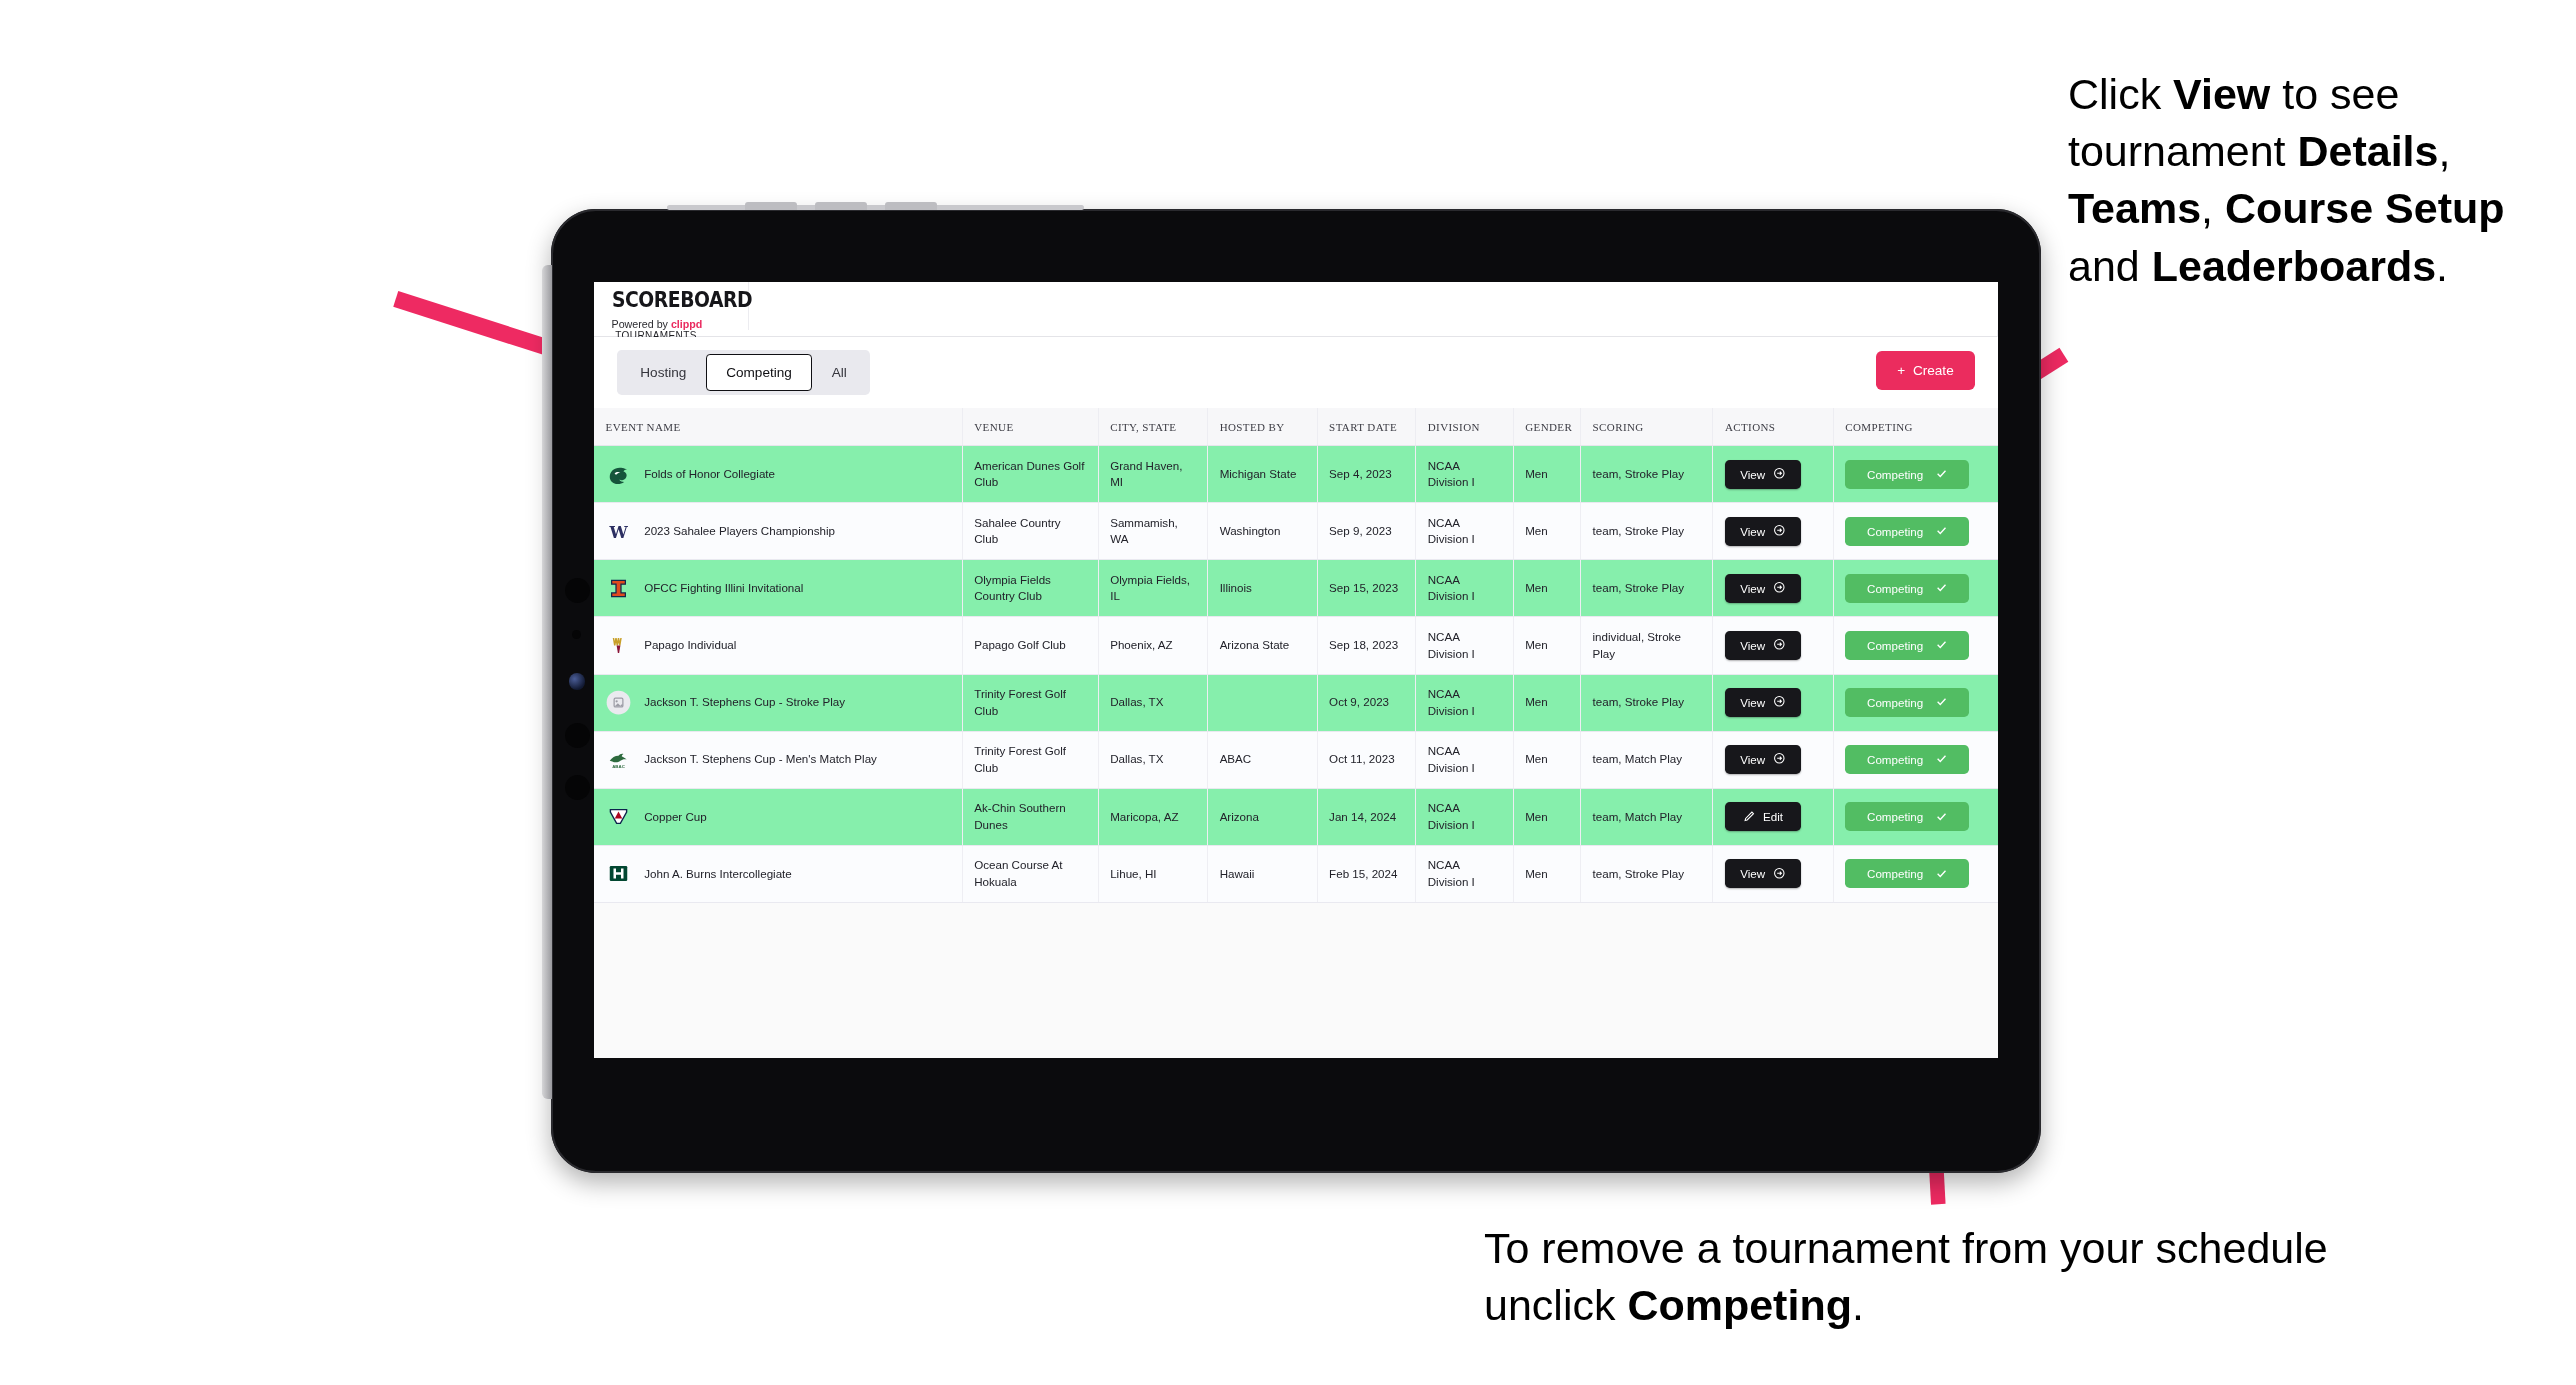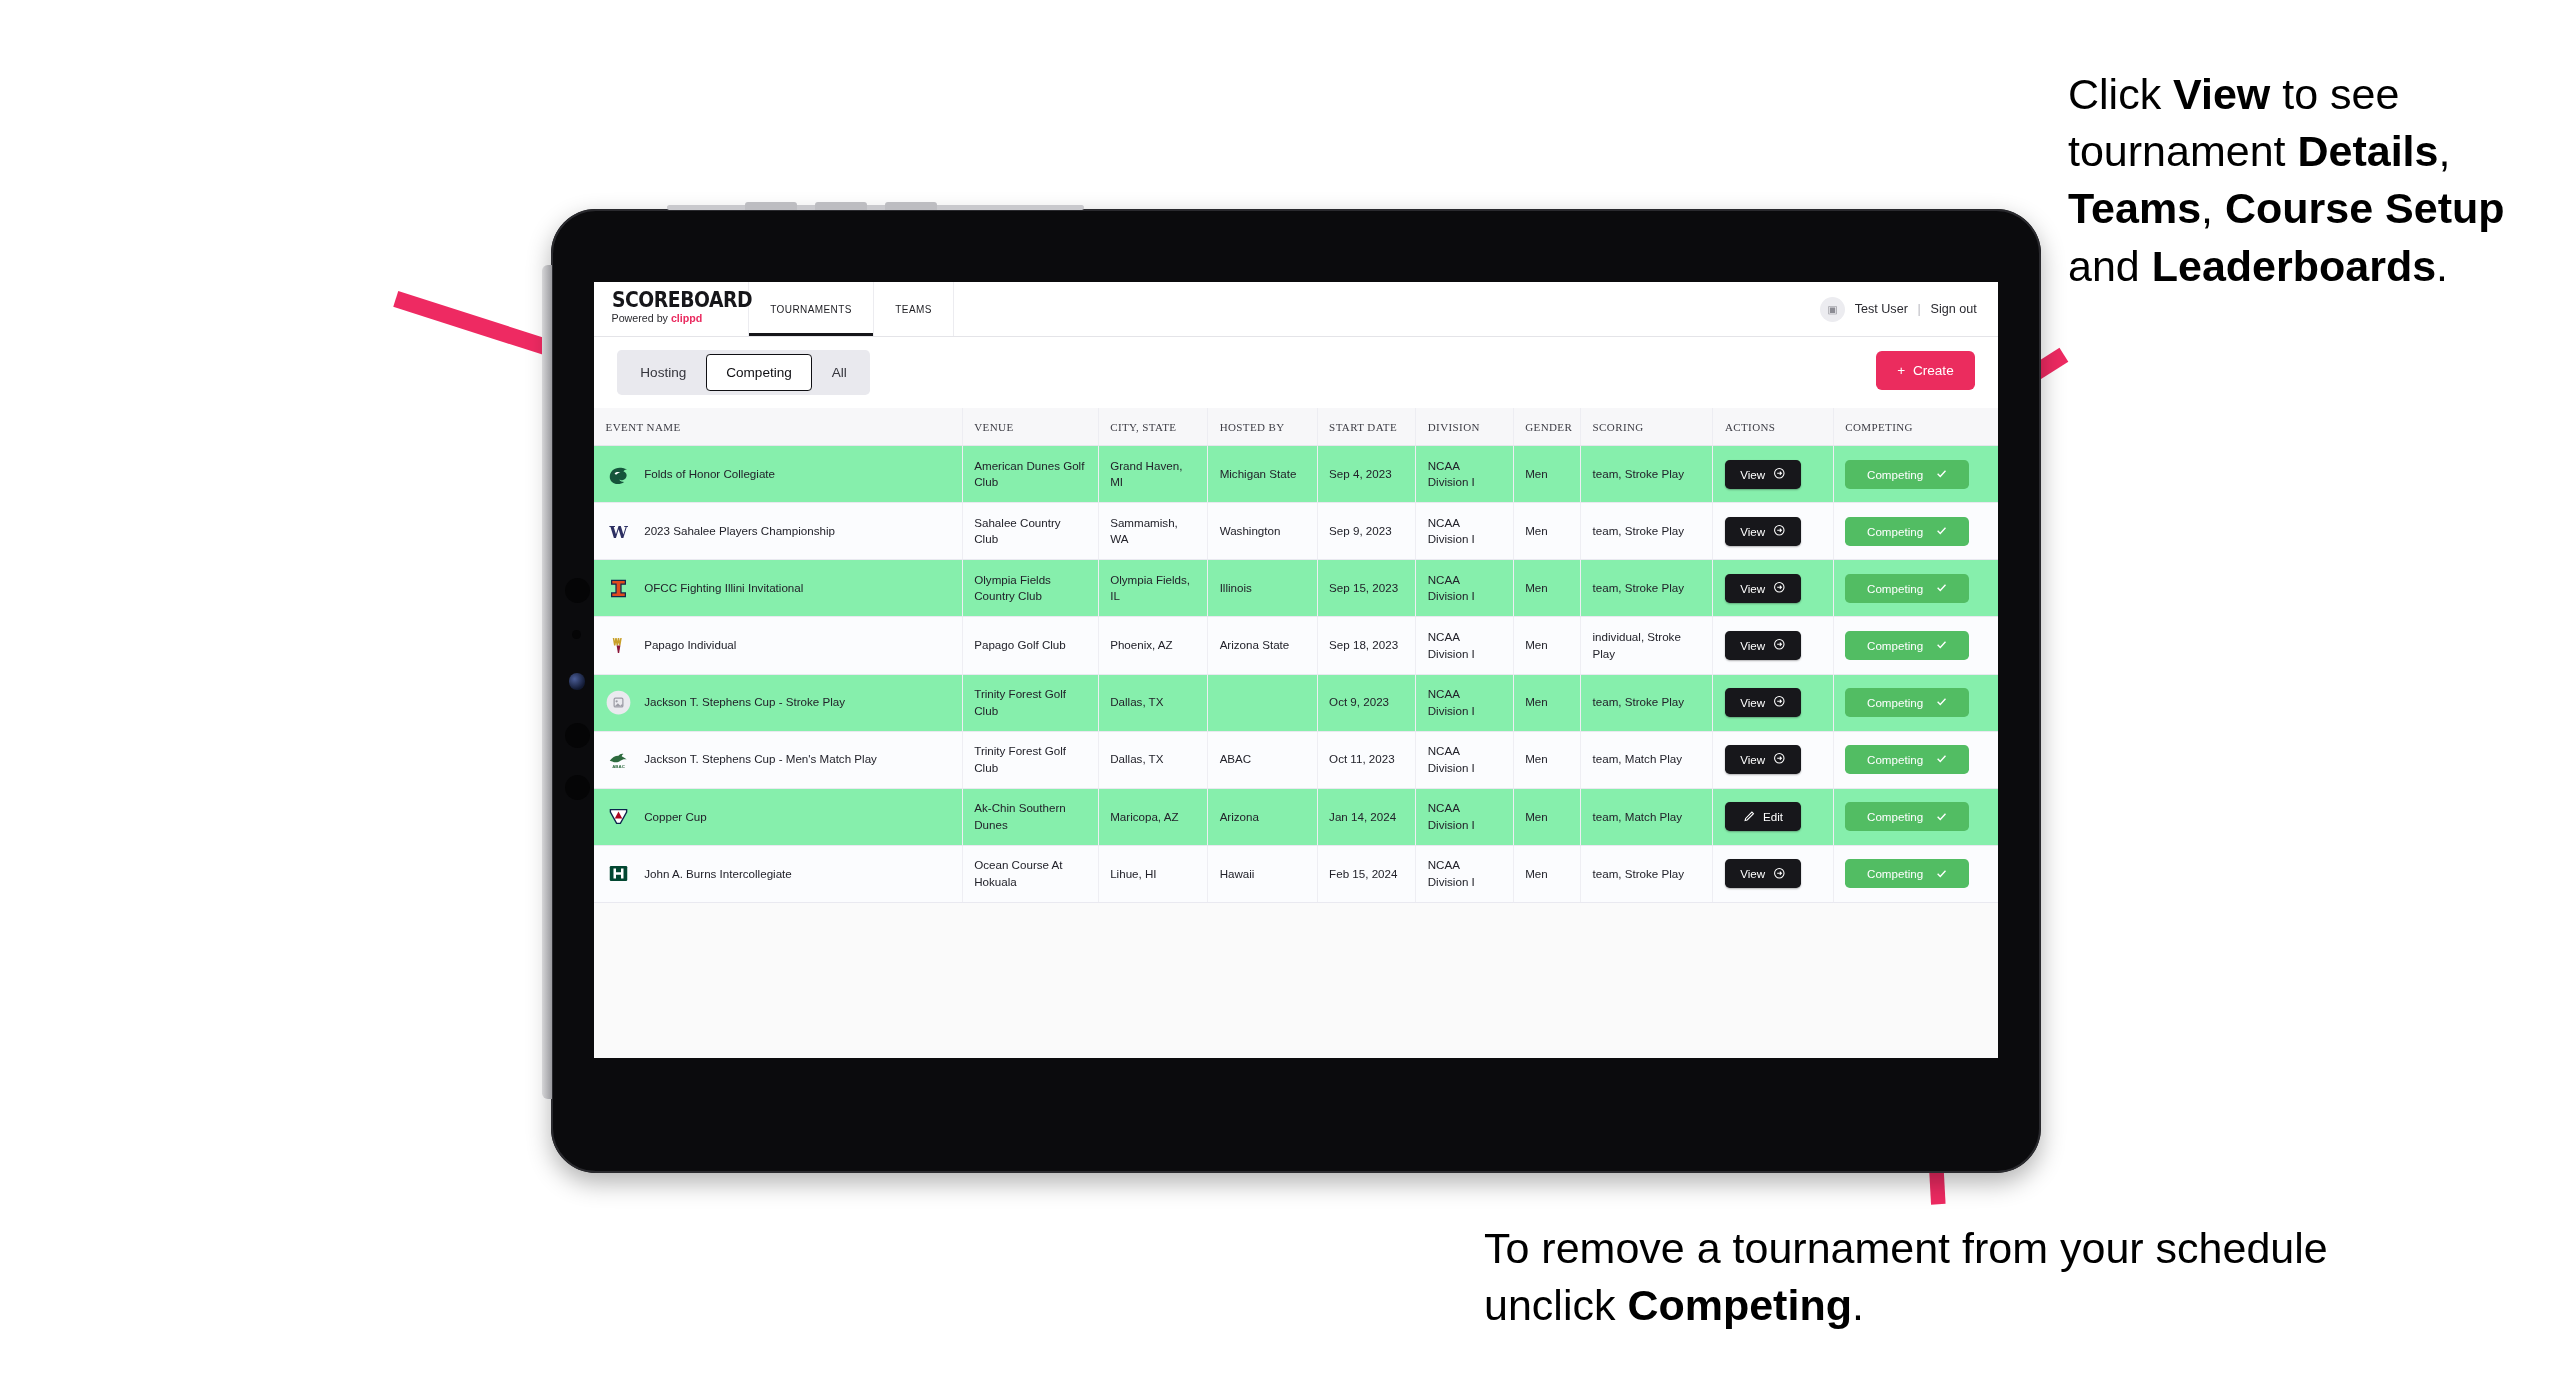--- a/index.html
+++ b/index.html
@@ -56,30 +56,30 @@
   #screen {
     position: absolute; left: 43px; top: 73px;
     width: 1404px; height: 776px;
     background: #fafafa;
     overflow: hidden;
   }
 
   
   #appbar {
     height: 55px; background: #ffffff; display: flex; align-items: stretch;
-    border-bottom: 1px solid #e4e4e8; position: relative;
+    border-bottom: 1px solid #e4e4e8; position: relative; flex-direction: column;
   }
   #brand { width: 155px; padding: 7.8px 0 0 17.5px; border-right: 1px solid #ececf0; }
   #brand-title {
     font-family: "DejaVu Sans", sans-serif;
     font-weight: 700; font-size: 20.4px; letter-spacing: -0.5px;
     color: #16161a; line-height: 1;
     transform: scaleX(.92); transform-origin: left center;
   }
-  #brand-sub { font-size: 10.7px; color: #2b2b30; margin-top: 2px; }
+  #brand-sub { font-size: 10.7px; color: #2b2b30; margin-top: 8px; }
   #brand-sub .mark { color: #ea2a5f; font-weight: 700; }
 
   .navtab {
     display: flex; align-items: center; padding: 0 21.3px;
     font-size: 10px; color: #1d1d22; letter-spacing: 0.4px;
     border-right: 1px solid #ececf0; cursor: pointer; position: relative;
   }
   .navtab.active::after {
     content:""; position: absolute; left: 0; right: 0; bottom: 0; height: 2.9px; background: #16161a;
   }

